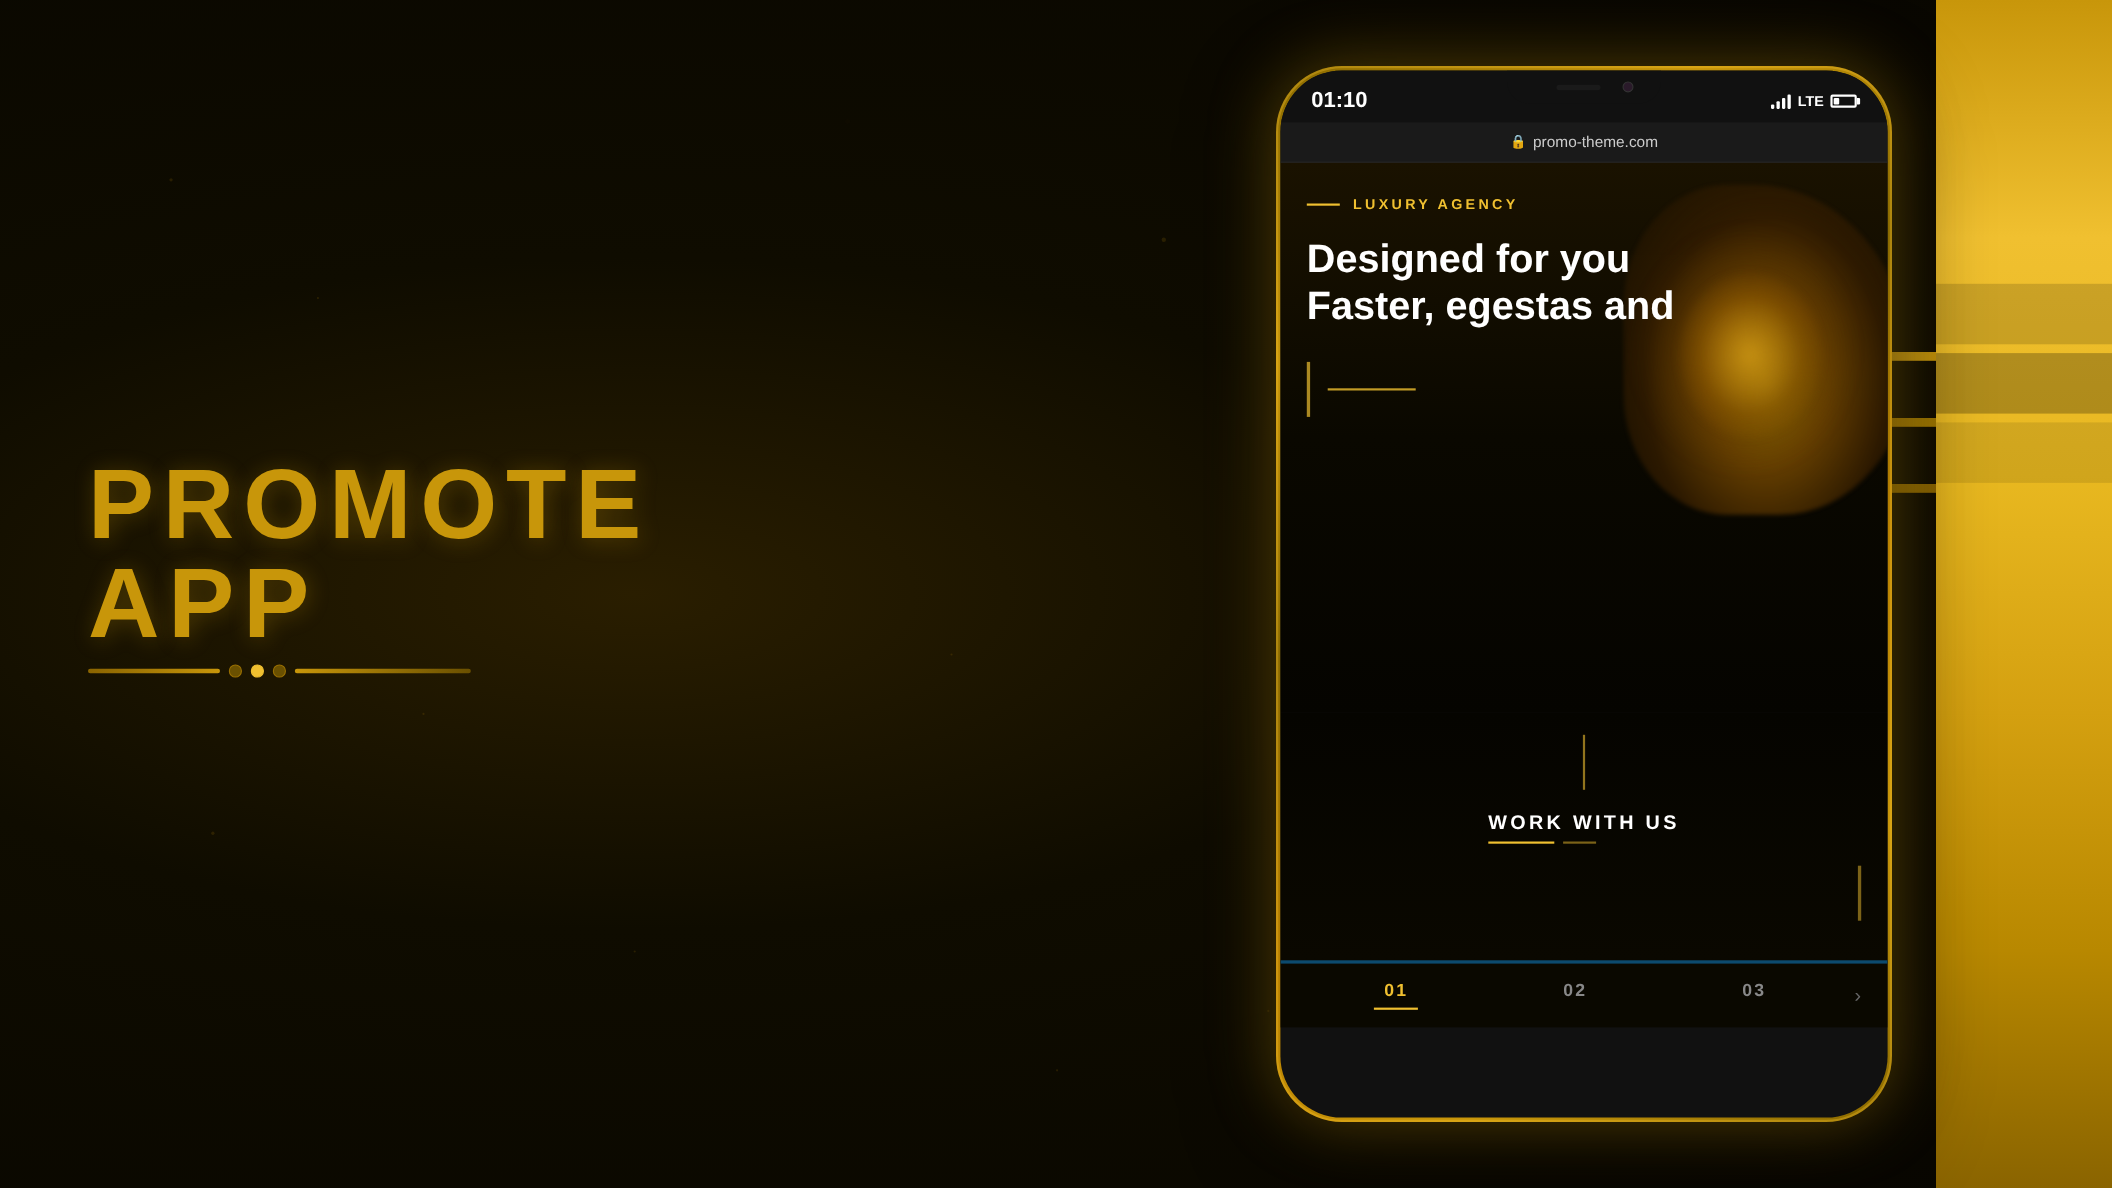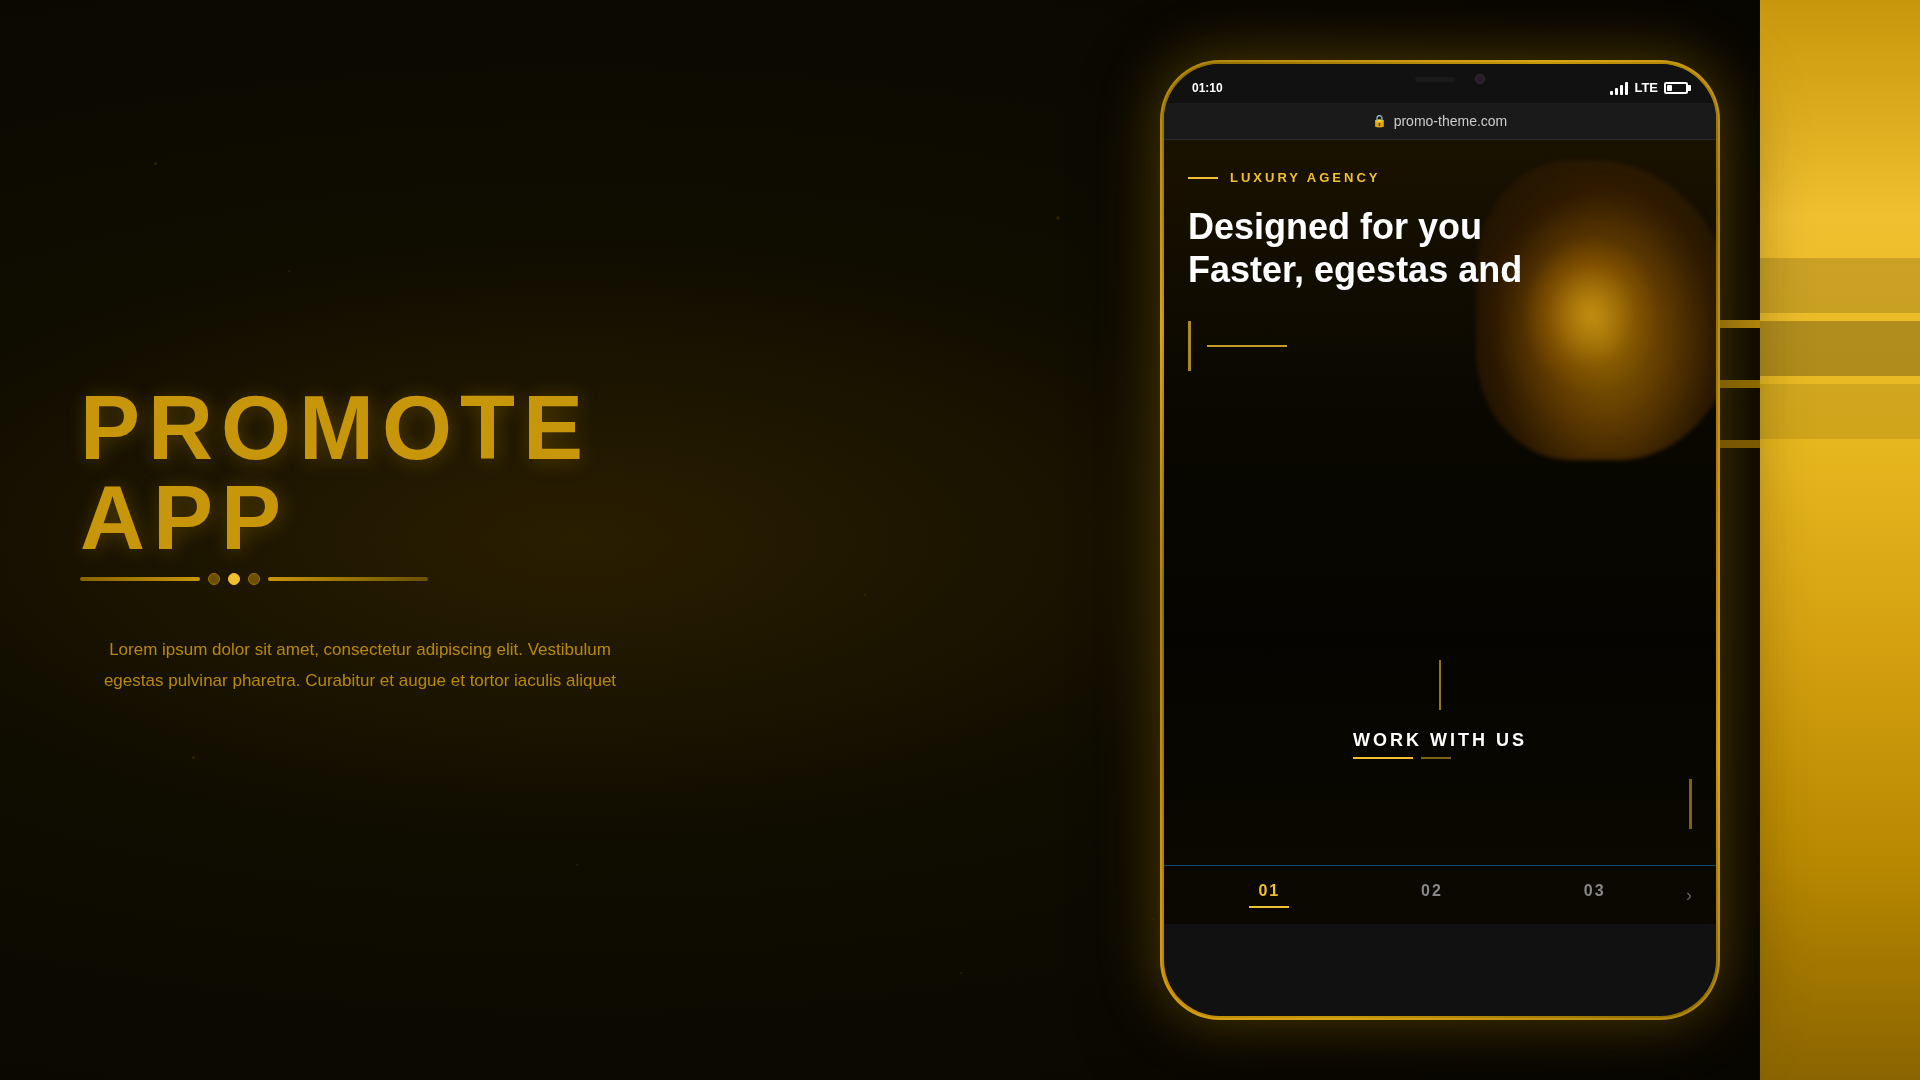--- a/index.html
+++ b/index.html
@@ -159,21 +159,21 @@
       background: #111;
       padding: 16px 28px 8px;
       display: flex;
       justify-content: space-between;
       align-items: center;
       position: relative;
     }
 
     .status-time {
       color: #fff;
-      font-size: 12px;
+      font-size: 20px;
       font-weight: 600;
     }
 
     .notch {
       position: absolute;
       top: 0;
       left: 50%;
       transform: translateX(-50%);
       width: 140px;
       height: 30px;
@@ -405,21 +405,21 @@
       color: #fff;
       font-size: 18px;
       font-weight: 700;
       letter-spacing: 3px;
       text-transform: uppercase;
     }
 
     
     .bottom-tabs {
       background: #0a0800;
-      border-top: 1px solid #0c4a6e;
+      border-top: 3px solid #0c4a6e;
       padding: 16px 24px;
       display: flex;
       align-items: center;
       gap: 0;
     }
 
     .tab-item {
       flex: 1;
       text-align: center;
       color: #888;
@@ -494,21 +494,20 @@
   <div class="main-title">PROMOTE APP</div>
 
   <div class="slider-indicators">
     <div class="slider-bar-left"></div>
     <div class="slider-dot inactive"></div>
     <div class="slider-dot active"></div>
     <div class="slider-dot inactive"></div>
     <div class="slider-bar-right"></div>
   </div>
 
-  <p class="description-text">Lorem ipsum dolor sit amet, consectetur adipiscing elit. Vestibulum egestas pulvinar pharetra. Curabitur et augue et tortor iaculis aliquet</p>
 </div>
 
 <div class="phone-container">
   <div class="phone-frame">
     <div class="phone-inner">
 
       <div class="status-bar">
         <span class="status-time">01:10</span>
         <div class="notch">
           <div class="notch-sensor"></div>

